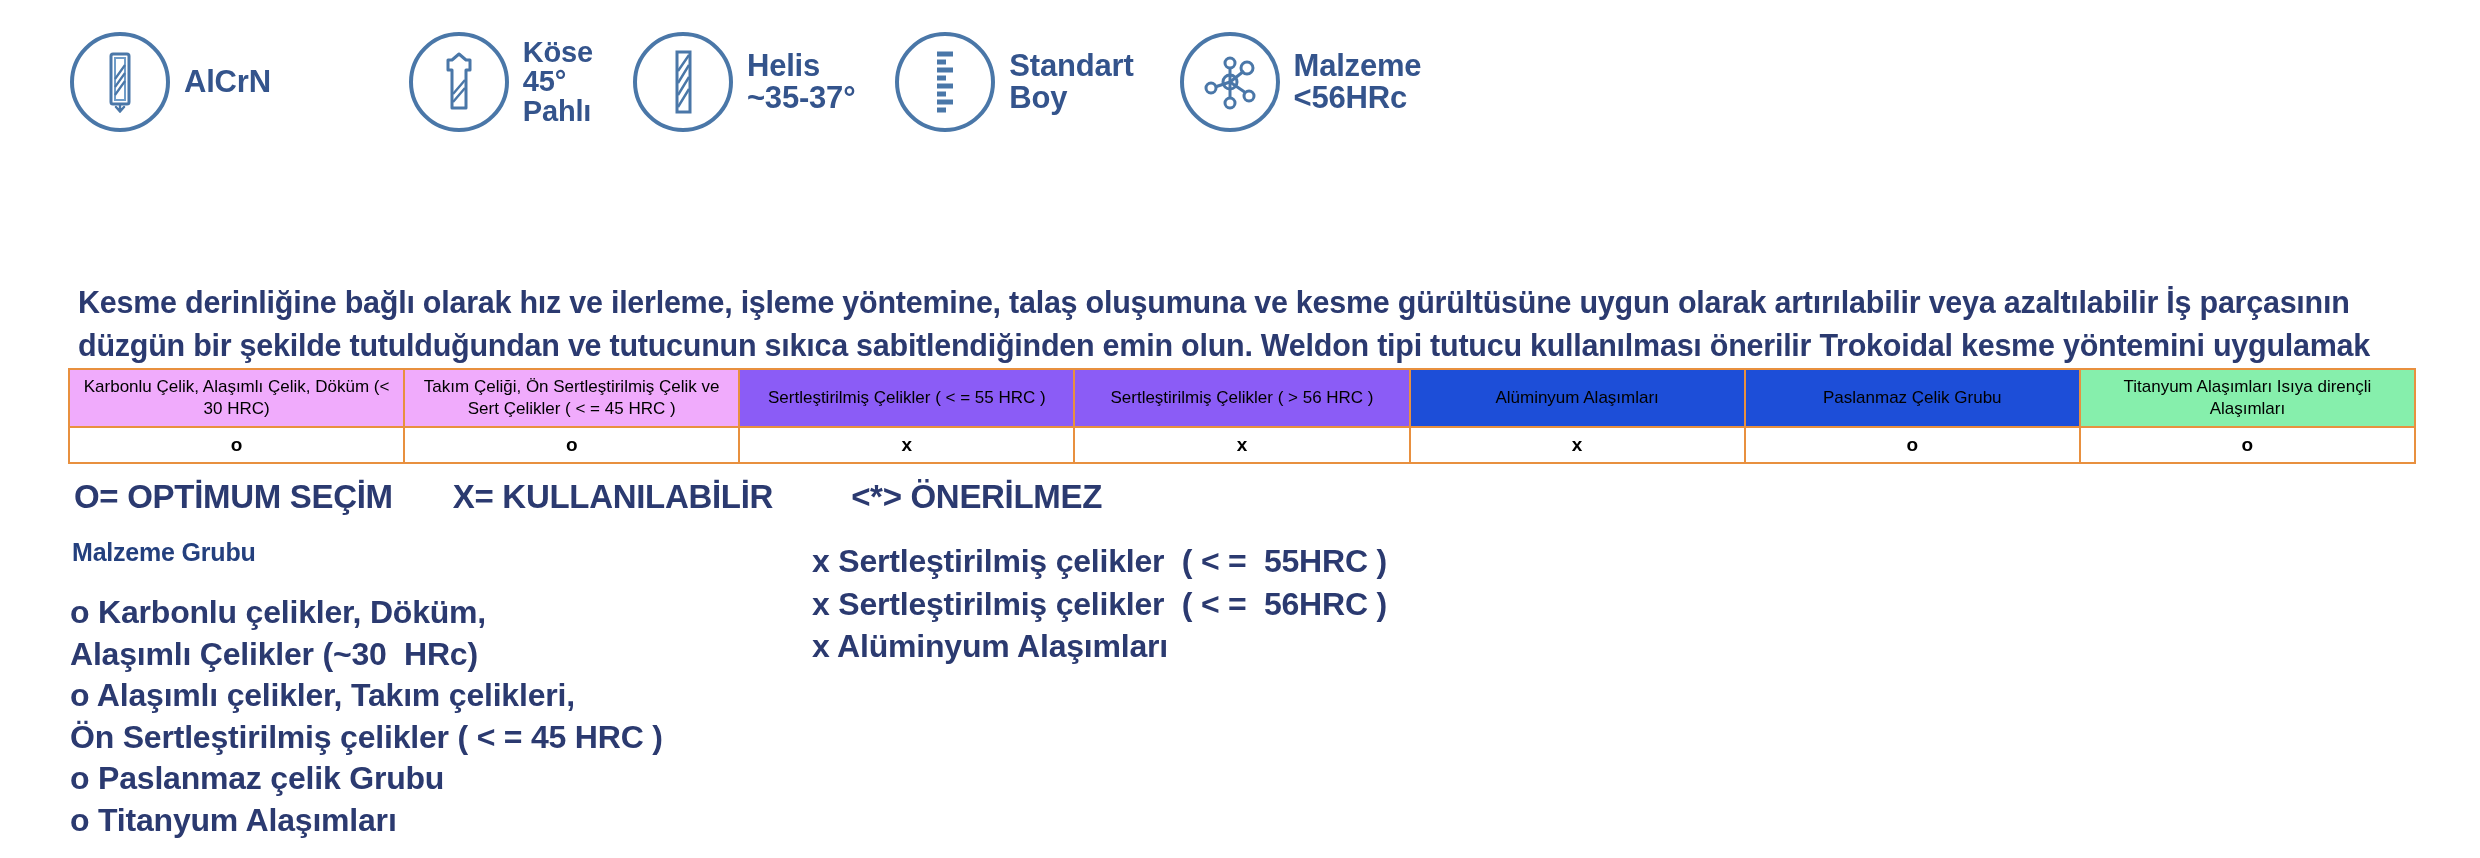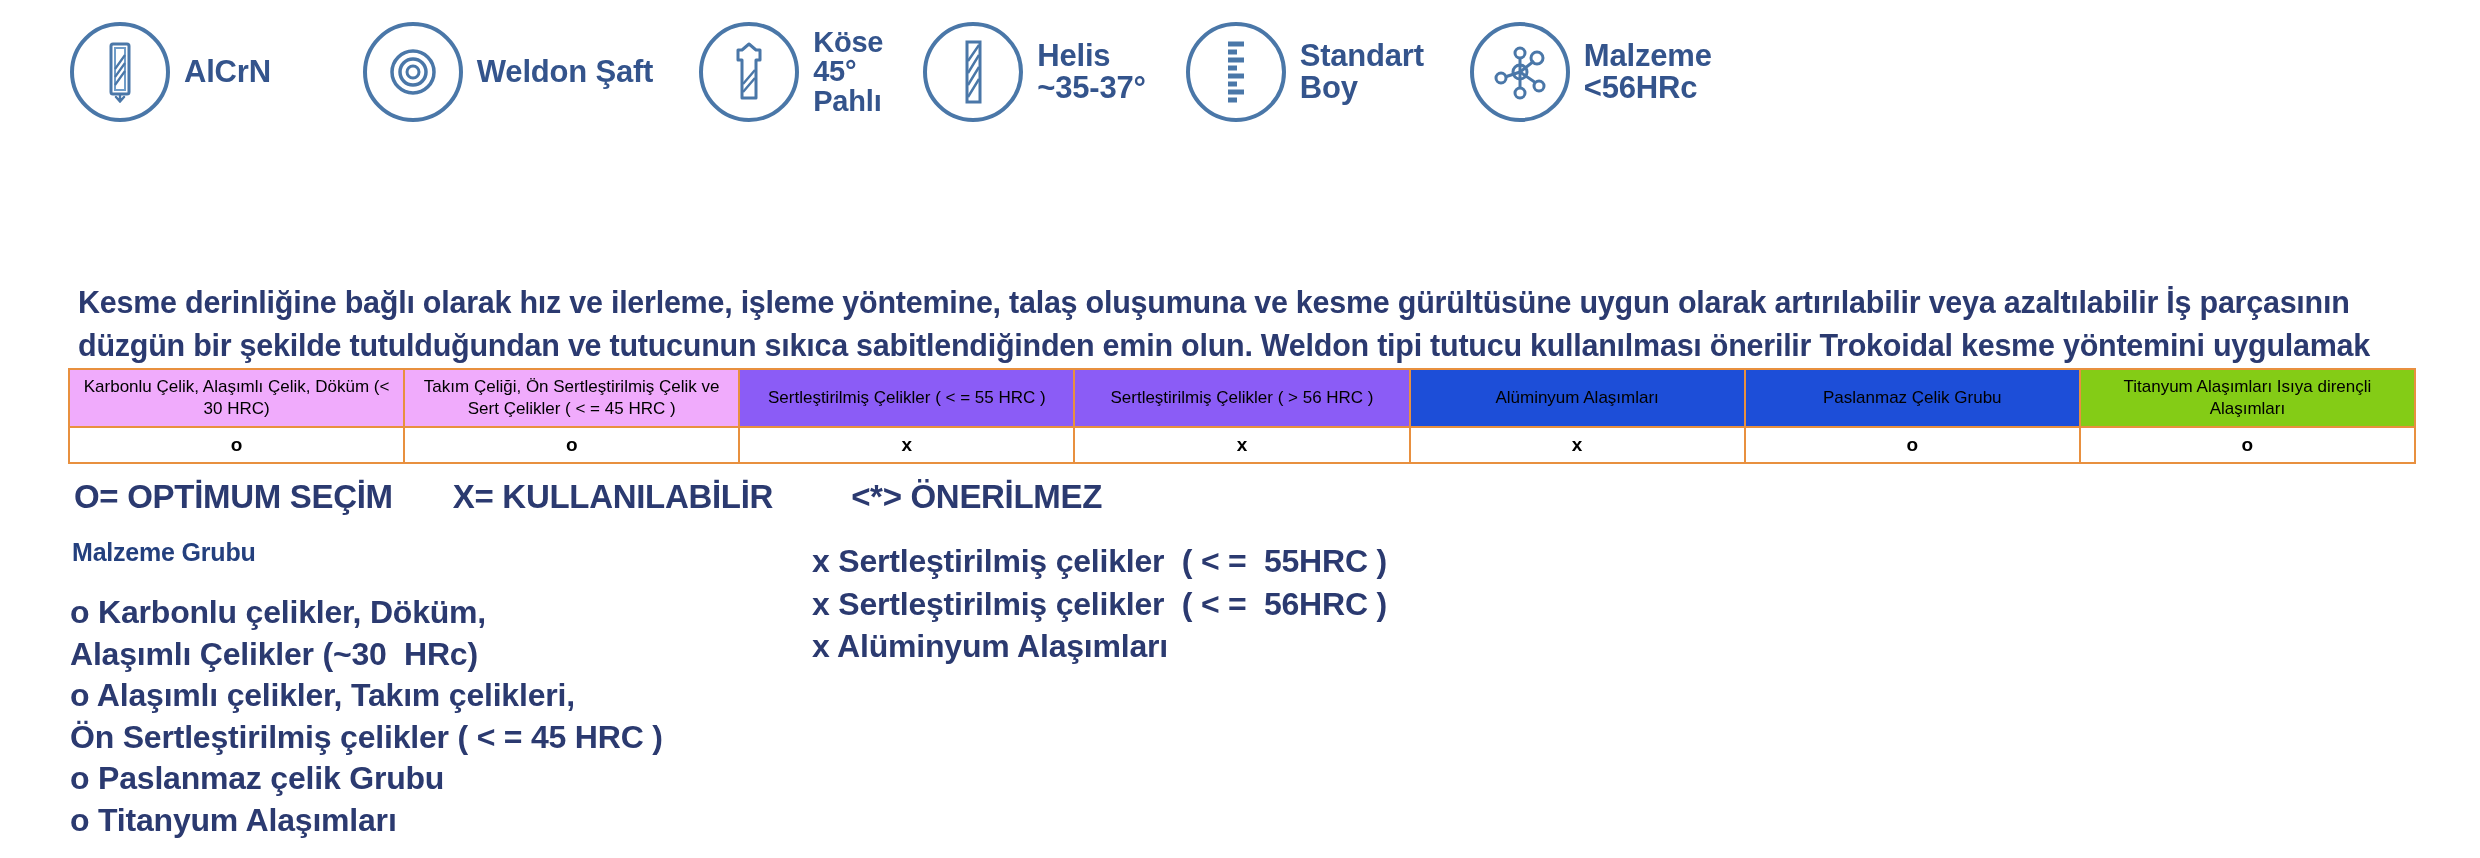--- a/index.html
+++ b/index.html
@@ -8,21 +8,21 @@
     background:#ffffff;
     font-family:"Liberation Sans",sans-serif;
     color:#2b3a70;
     overflow:hidden;
     position:relative;
   }
 
   
   .icon-row{
     position:absolute;left:70px;top:22px;width:2360px;height:110px;
-    display:flex;align-items:flex-start;gap:0px;
+    display:flex;align-items:flex-end;gap:0px;
   }
   .icon-item{display:flex;align-items:center;flex:0 0 auto;}
   .icon-circle{
     width:92px;height:92px;border-radius:50%;
     border:4px solid #4a77a8;
     display:flex;align-items:center;justify-content:center;
     flex:0 0 auto;background:#fff;
   }
   .icon-circle svg{display:block;}
   .icon-label{
@@ -67,21 +67,21 @@
   }
   .matrix .val{
     height:34px;
     background:#ffffff;
     font-size:19px;
     font-weight:700;
   }
   .c-blue{background:#f0abfc;}
   .c-salmon{background:#8b5cf6;}
   .c-amber{background:#1d4ed8;}
-  .c-amber-dark{background:#84cc16;}
+  .c-amber-dark{background:#86efac;}
 
   
   .legend{
     position:absolute;left:74px;top:478px;
     font-size:33px;font-weight:600;color:#2b3a70;
     letter-spacing:-0.3px;
     display:flex;align-items:flex-start;
   }
   .legend .l1{}
   .legend .l2{margin-left:60px;}
@@ -118,30 +118,20 @@
         <path d="M21 44 L31 30 M21 36 L31 22 M21 28 L31 14" stroke="#4a77a8" stroke-width="2.2" fill="none"></path>
         <path d="M26 54 L26 60 M22 56 L26 60.5 L30 56" stroke="#4a77a8" stroke-width="2.4" fill="none" stroke-linecap="round"></path>
       </svg>
     </span>
     <span class="icon-label">AlCrN</span>
   </div>
   <span class="gap-a"></span>
 
   <span class="gap-a"></span>
 
-  <div class="icon-item">
-    <span class="icon-circle">
-      <svg width="56" height="56" viewBox="0 0 56 56">
-        <circle cx="28" cy="28" r="21" fill="none" stroke="#4a77a8" stroke-width="3.5"></circle>
-        <circle cx="28" cy="28" r="13" fill="none" stroke="#4a77a8" stroke-width="3.5"></circle>
-        <circle cx="28" cy="28" r="6" fill="none" stroke="#4a77a8" stroke-width="3"></circle>
-      </svg>
-    </span>
-    <span class="icon-label">Weldon Şaft</span>
-  </div>
   <span class="gap-a"></span>
 
   <div class="icon-item">
     <span class="icon-circle">
       <svg width="44" height="64" viewBox="0 0 44 64">
         <path d="M15 10 L22 4 L29 10 L33 10 L33 20 L29 20 L29 58 L15 58 L15 20 L11 20 L11 10 Z" fill="none" stroke="#4a77a8" stroke-width="3" stroke-linejoin="round"></path>
         <path d="M16 52 L28 38 M16 44 L28 30" stroke="#4a77a8" stroke-width="2.4" fill="none"></path>
       </svg>
     </span>
     <span class="icon-label small">Köse

